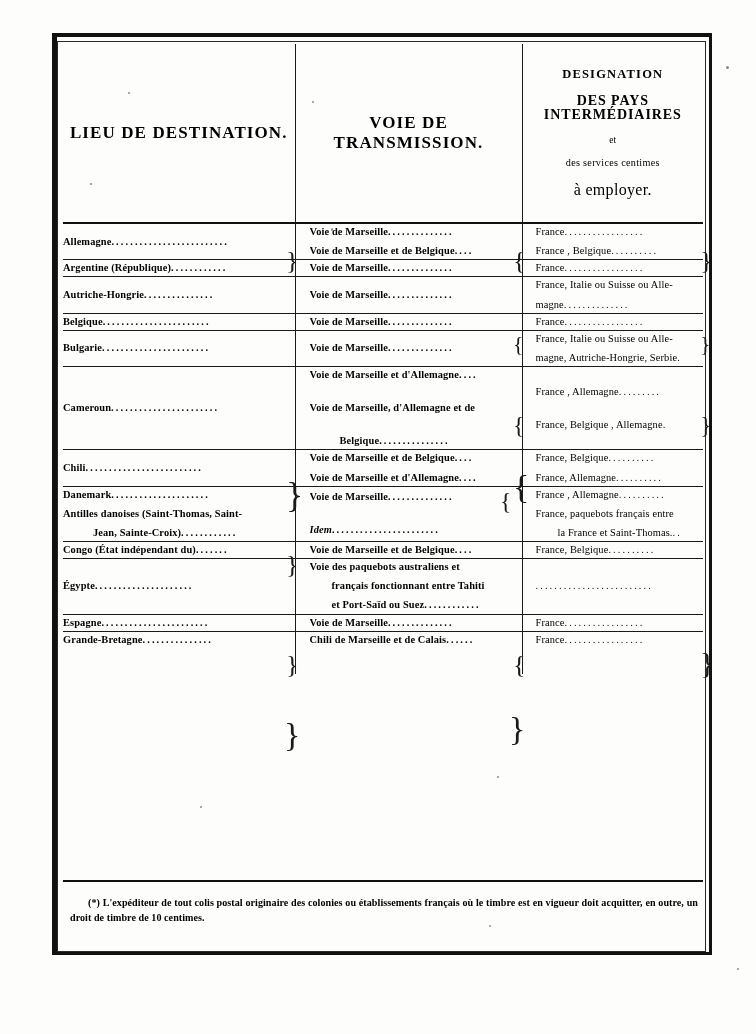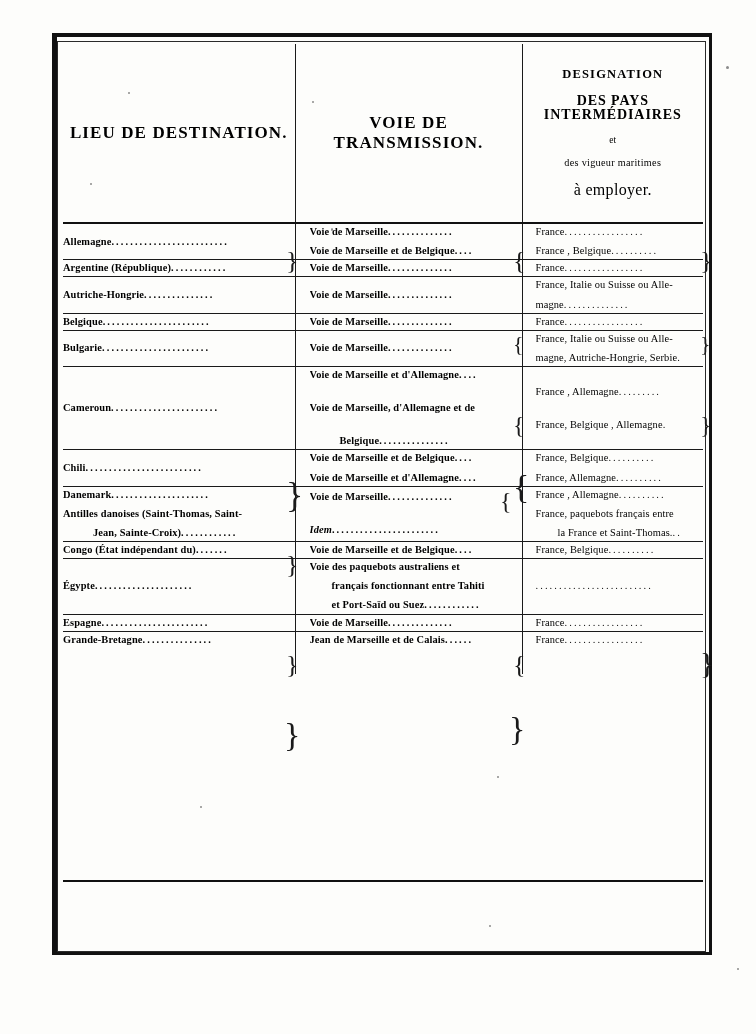--- a/index.html
+++ b/index.html
@@ -220,21 +220,21 @@
             <span class="hdr-title">LIEU DE DESTINATION.</span>
           </td>
           <td class="hdr vsep-l vsep-r">
             <span class="hdr-title">VOIE DE TRANSMISSION.</span>
           </td>
           <td class="hdr">
             <div class="desig">
               <span class="d1">DESIGNATION</span>
               <span class="d2">DES PAYS INTERMÉDIAIRES</span>
               <span class="d3">et</span>
-              <span class="d4">des vigueur maritimes</span>
+              <span class="d4">des services centimes</span>
               <span class="d5">à employer.</span>
             </div>
           </td>
         </tr>
 
         <tr class="rowline">
           <td class="cell dest">
             <span class="ln"><span class="txt">Allemagne</span><span class="dots">.........................</span></span>
           </td>
           <td class="cell voie vsep-l vsep-r">
@@ -379,39 +379,40 @@
           <td class="cell pays">
             <span class="ln"><span class="txt">France</span><span class="dots-lite">.................</span></span>
           </td>
         </tr>
 
         <tr class="rowline">
           <td class="cell dest">
             <span class="ln"><span class="txt">Grande-Bretagne</span><span class="dots">...............</span></span>
           </td>
           <td class="cell voie vsep-l vsep-r">
-            <span class="ln"><span class="txt">Jean de Marseille et de Calais</span><span class="dots">......</span></span>
+            <span class="ln"><span class="txt">Chili de Marseille et de Calais</span><span class="dots">......</span></span>
           </td>
           <td class="cell pays">
             <span class="ln"><span class="txt">France</span><span class="dots-lite">.................</span></span>
           </td>
         </tr>
 
         <tr>
           <td style="height:26px"></td>
           <td class="vsep-l vsep-r"></td>
           <td></td>
         </tr>
 
       </tbody>
     </table>
   </div>
 
   <div id="footsep"></div>
 
+  <div id="footnote">(*) L'expéditeur de tout colis postal originaire des colonies ou établissements français où le timbre est en vigueur doit acquitter, en outre, un droit de timbre de 10 centimes.</div>
 
   <div class="brace" style="left:286px; top:248px; font-size:26px;">}</div>
   <div class="brace" style="left:513px; top:248px; font-size:26px;">{</div>
   <div class="brace" style="left:700px; top:248px; font-size:26px;">}</div>
 
   <div class="brace" style="left:513px; top:333px; font-size:22px;">{</div>
   <div class="brace" style="left:700px; top:333px; font-size:22px;">}</div>
 
   <div class="brace" style="left:513px; top:413px; font-size:24px;">{</div>
   <div class="brace" style="left:700px; top:413px; font-size:24px;">}</div>

